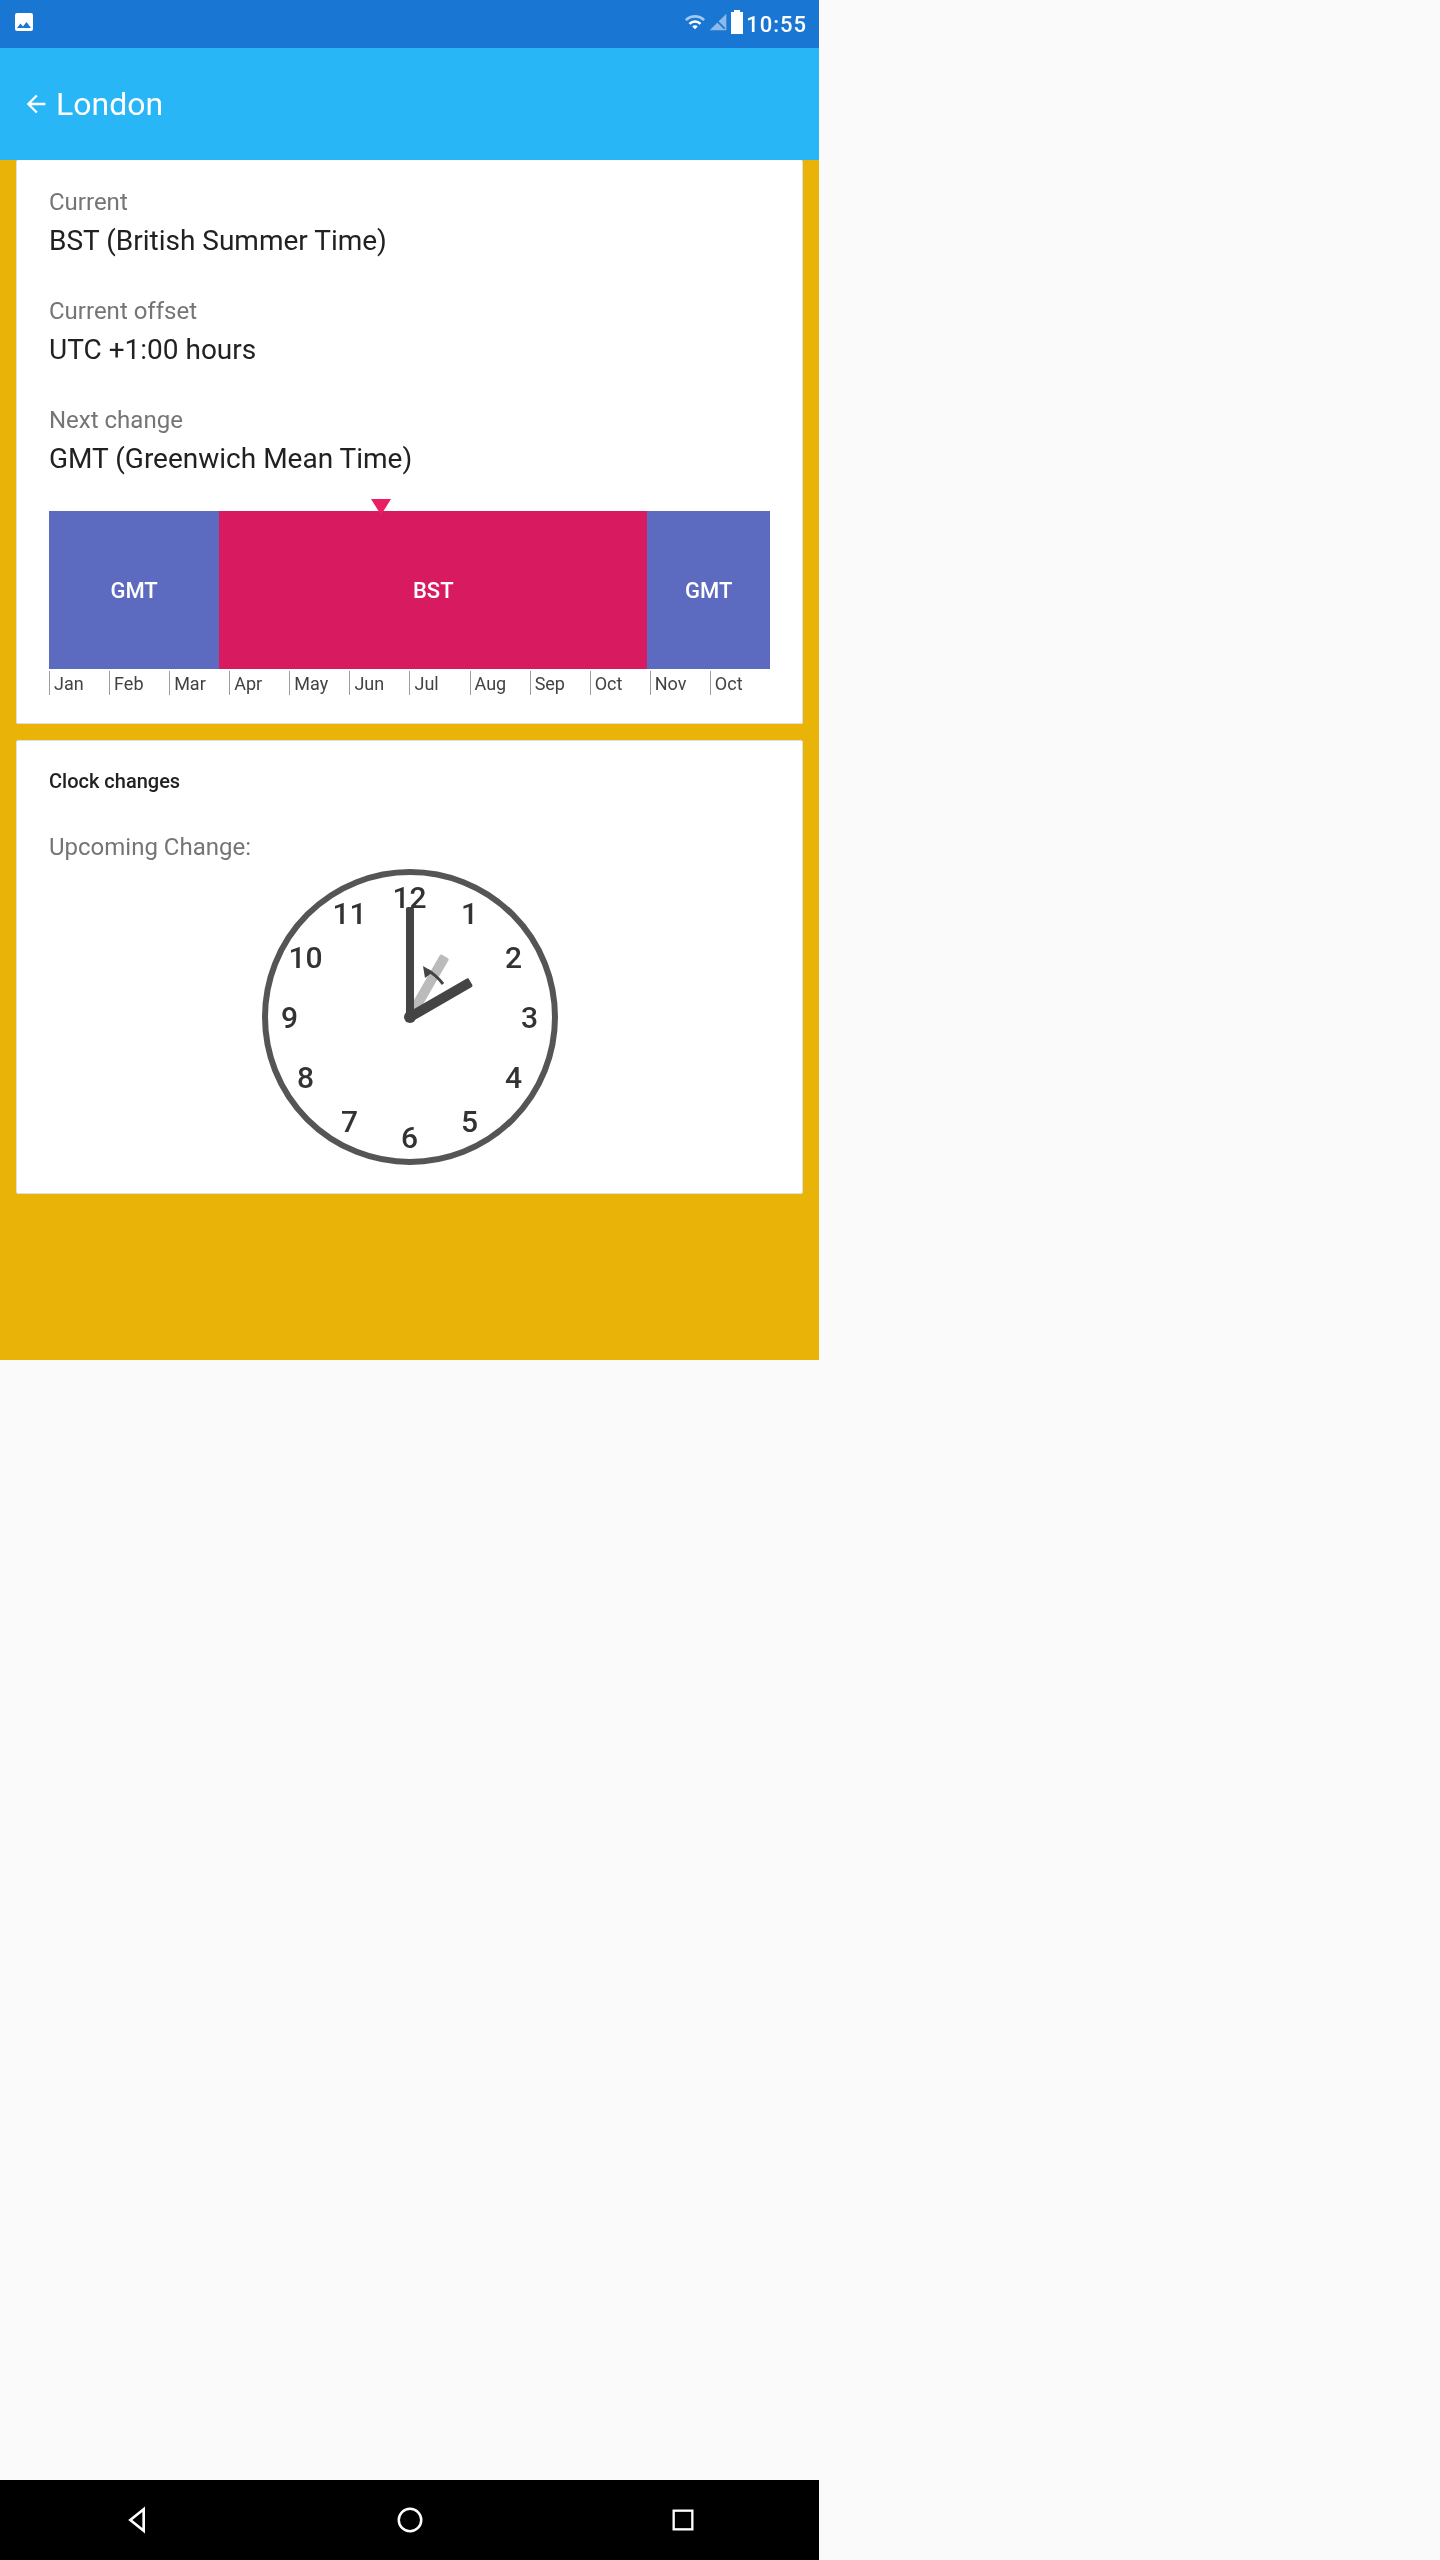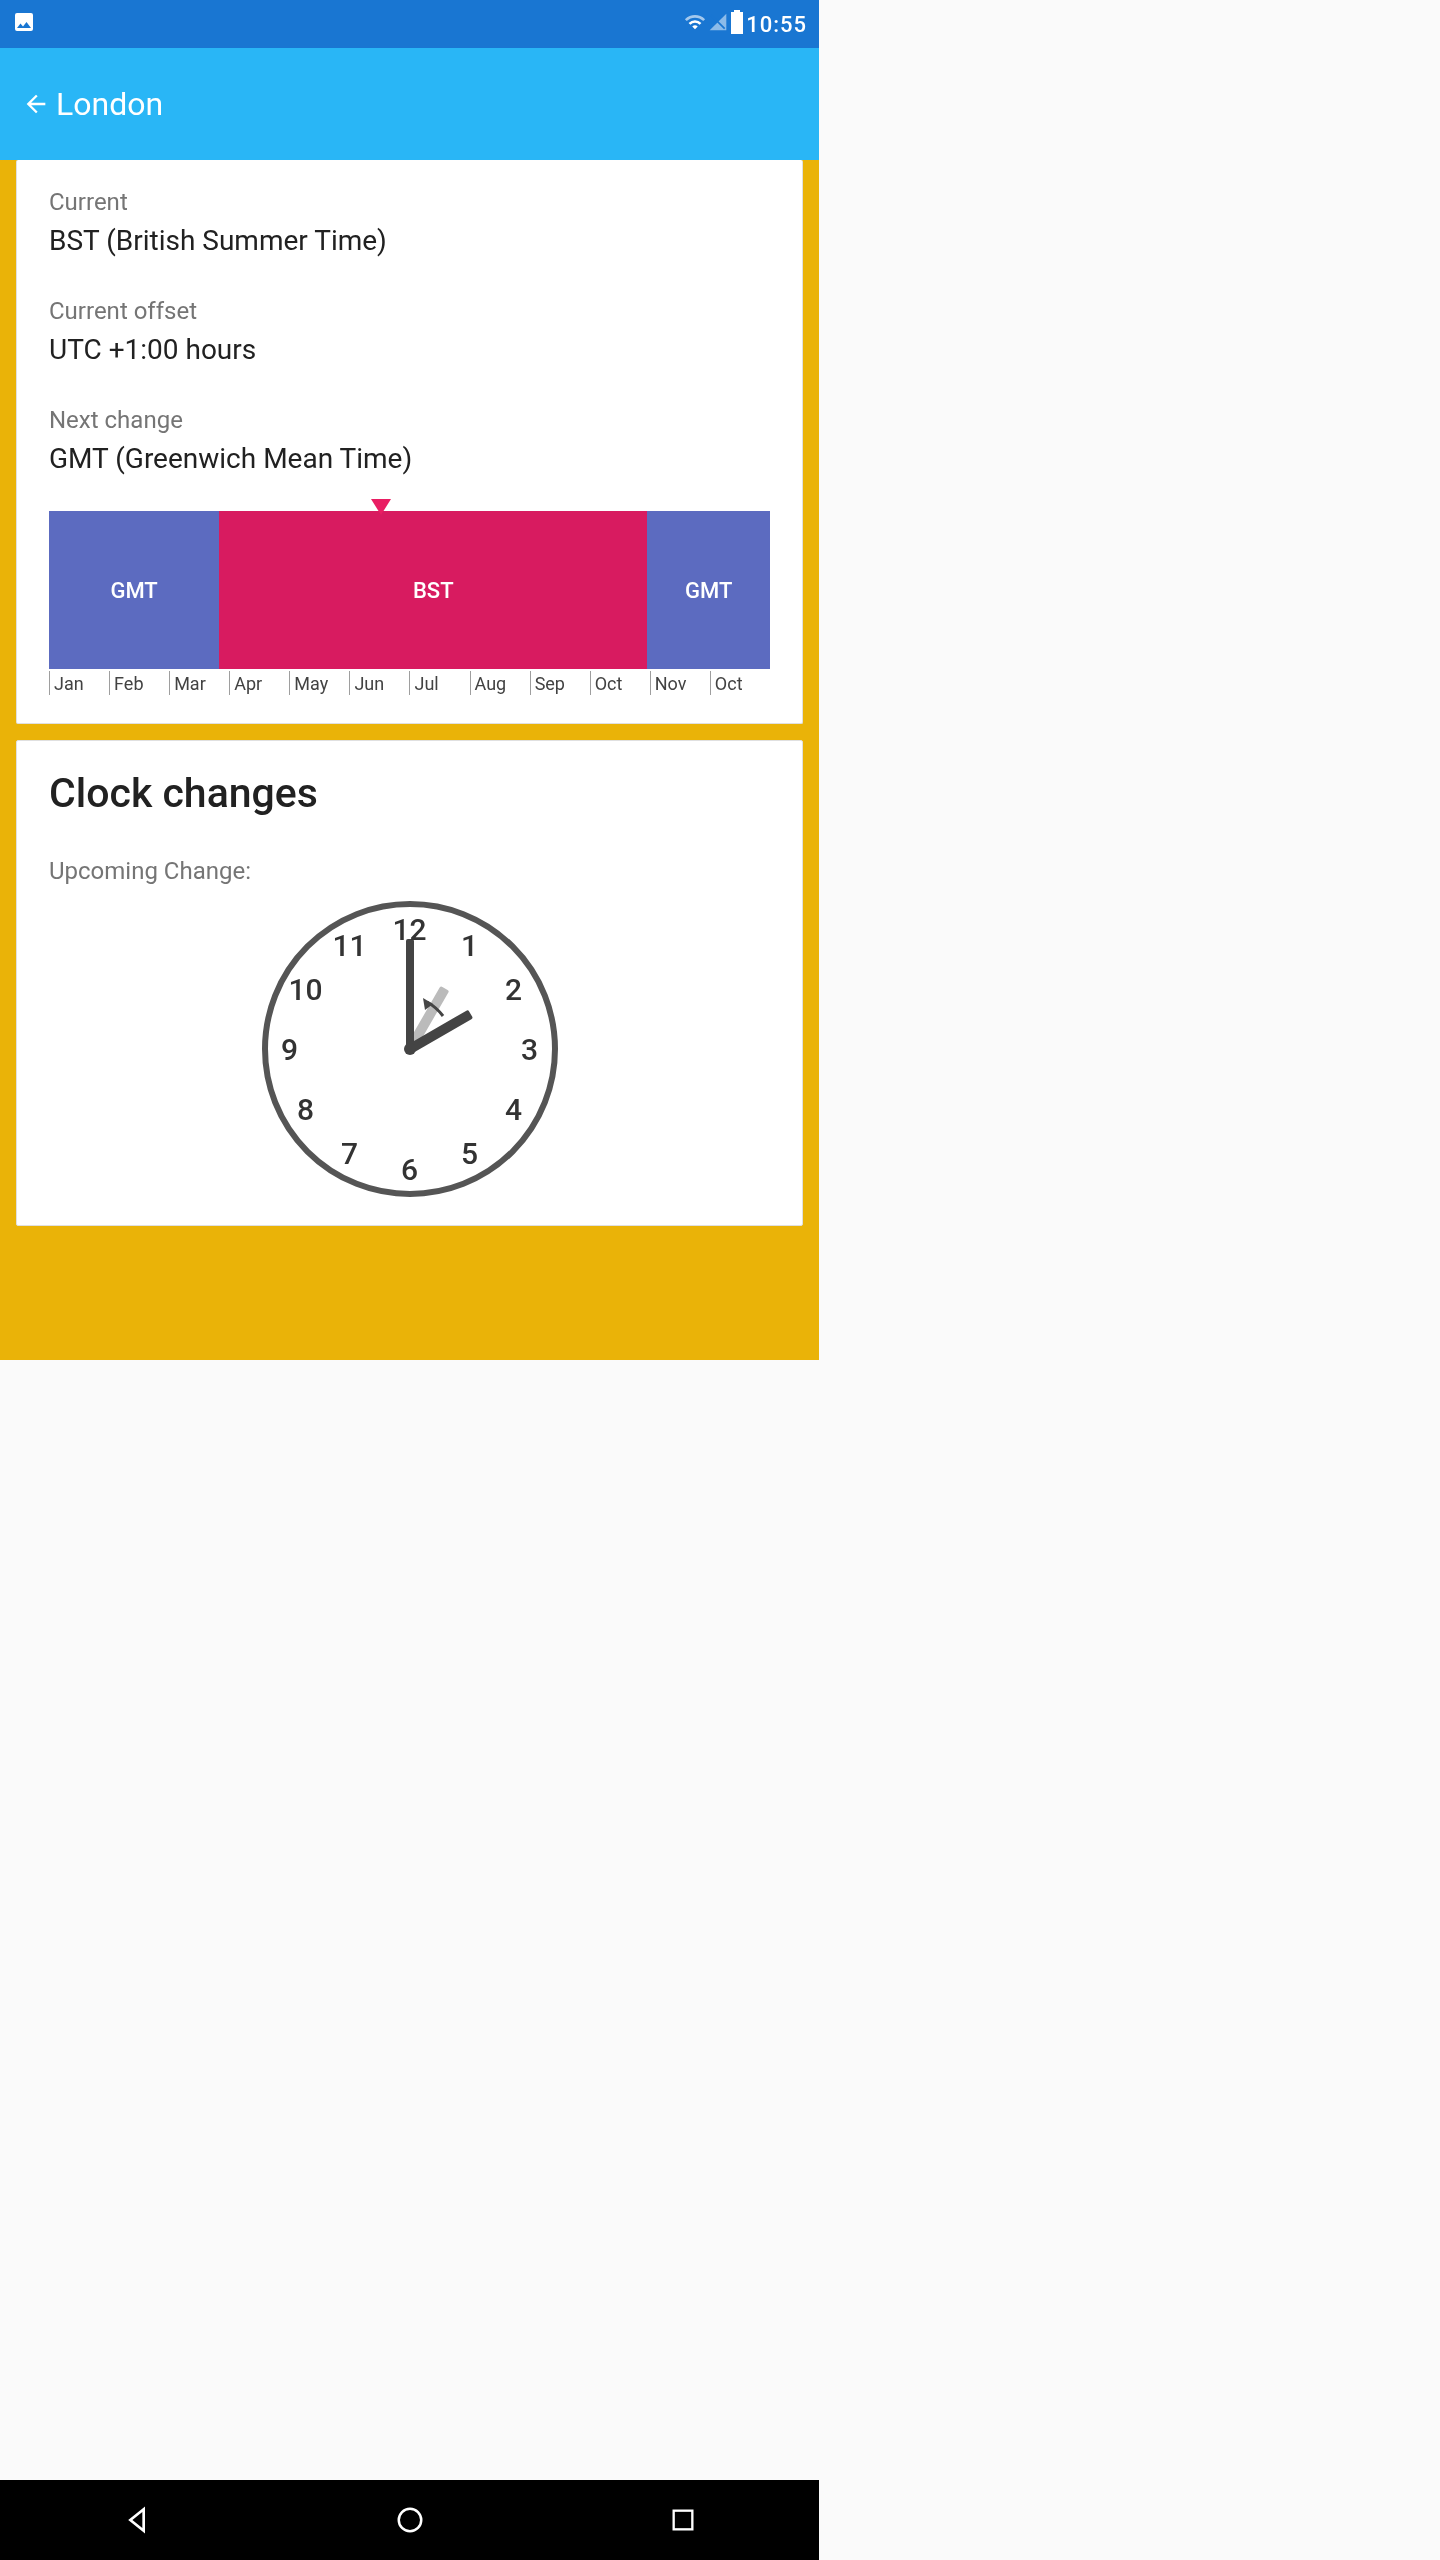--- a/index.html
+++ b/index.html
@@ -10,21 +10,21 @@
   .statusbar .time { font-size: 22px; font-weight: 500; letter-spacing: 1px; }
   .appbar { height: 112px; background: #29B6F6; color: #fff; display: flex; align-items: center; padding: 0 16px; }
   .appbar .back { width: 40px; height: 40px; display: flex; align-items: center; justify-content: center; cursor: pointer; }
   .appbar .title { font-size: 32px; font-weight: 400; }
   .content { padding: 0; background: #eab308; height: calc(1360px - 160px); overflow: hidden; }
   .card { background: #fff; margin: 0 16px 16px 16px; border: 1px solid #e0e0e0; border-radius: 2px; padding: 28px 32px; }
   .card:first-child { margin-top: 0; border-top: none; }
   .label { color: #757575; font-size: 24px; margin-bottom: 8px; }
   .value { color: #212121; font-size: 28px; margin-bottom: 40px; }
   .value:last-child { margin-bottom: 0; }
-  .section-title { color: #212121; font-size: 41px; font-weight: 500; margin-bottom: 40px; }
+  .section-title { color: #212121; font-size: 20px; font-weight: 500; margin-bottom: 40px; }
   .tz-chart { position: relative; margin-top: 4px; }
   .tz-marker { position: absolute; top: -12px; width: 0; height: 0; border-left: 10px solid transparent; border-right: 10px solid transparent; border-top: 16px solid #e91e63; transform: translateX(-50%); }
   .tz-bar { display: flex; height: 158px; width: 100%; margin-top: 36px; }
   .tz-seg { display: flex; align-items: center; justify-content: center; color: #fff; font-size: 22px; font-weight: 500; }
   .tz-gmt { background: #5C6BC0; }
   .tz-bst { background: #D81B60; }
   .tz-months { display: flex; margin-top: 2px; }
   .tz-month { flex: 1; font-size: 18px; color: #424242; border-left: 1px solid #9e9e9e; padding-left: 4px; height: 24px; display: flex; align-items: center; }
   .clock-wrap { display: flex; justify-content: center; margin-top: 8px; }
   .clock { width: 296px; height: 296px; border: 6px solid #555; border-radius: 50%; position: relative; }
@@ -111,21 +111,21 @@
           <div class="tz-month">Sep</div>
           <div class="tz-month">Oct</div>
           <div class="tz-month">Nov</div>
           <div class="tz-month">Oct</div>
         </div>
     </div>
   </div>
 
   <div class="card">
     <div class="section-title">Clock changes</div>
-    <div class="label" style="margin-bottom:16px;">Upcoming Change:</div>
+    <div class="label" style="margin-bottom:8px;">Upcoming Change:</div>
     <div class="clock-wrap">
       <div class="clock" id="clock-face">
         <div class="hand hour-old"></div>
         <div class="hand hour-new"></div>
         <div class="hand minute"></div>
         <svg class="arrow-arc" width="150" height="150" viewBox="0 0 150 150" style="overflow:visible;">
           <path d="M 108 42 A 50 50 0 0 0 92 28" fill="none" stroke="#444" stroke-width="3"></path>
           <polygon points="88,24 98,30 90,36" fill="#444"></polygon>
         </svg>
         <div class="center-dot"></div>

